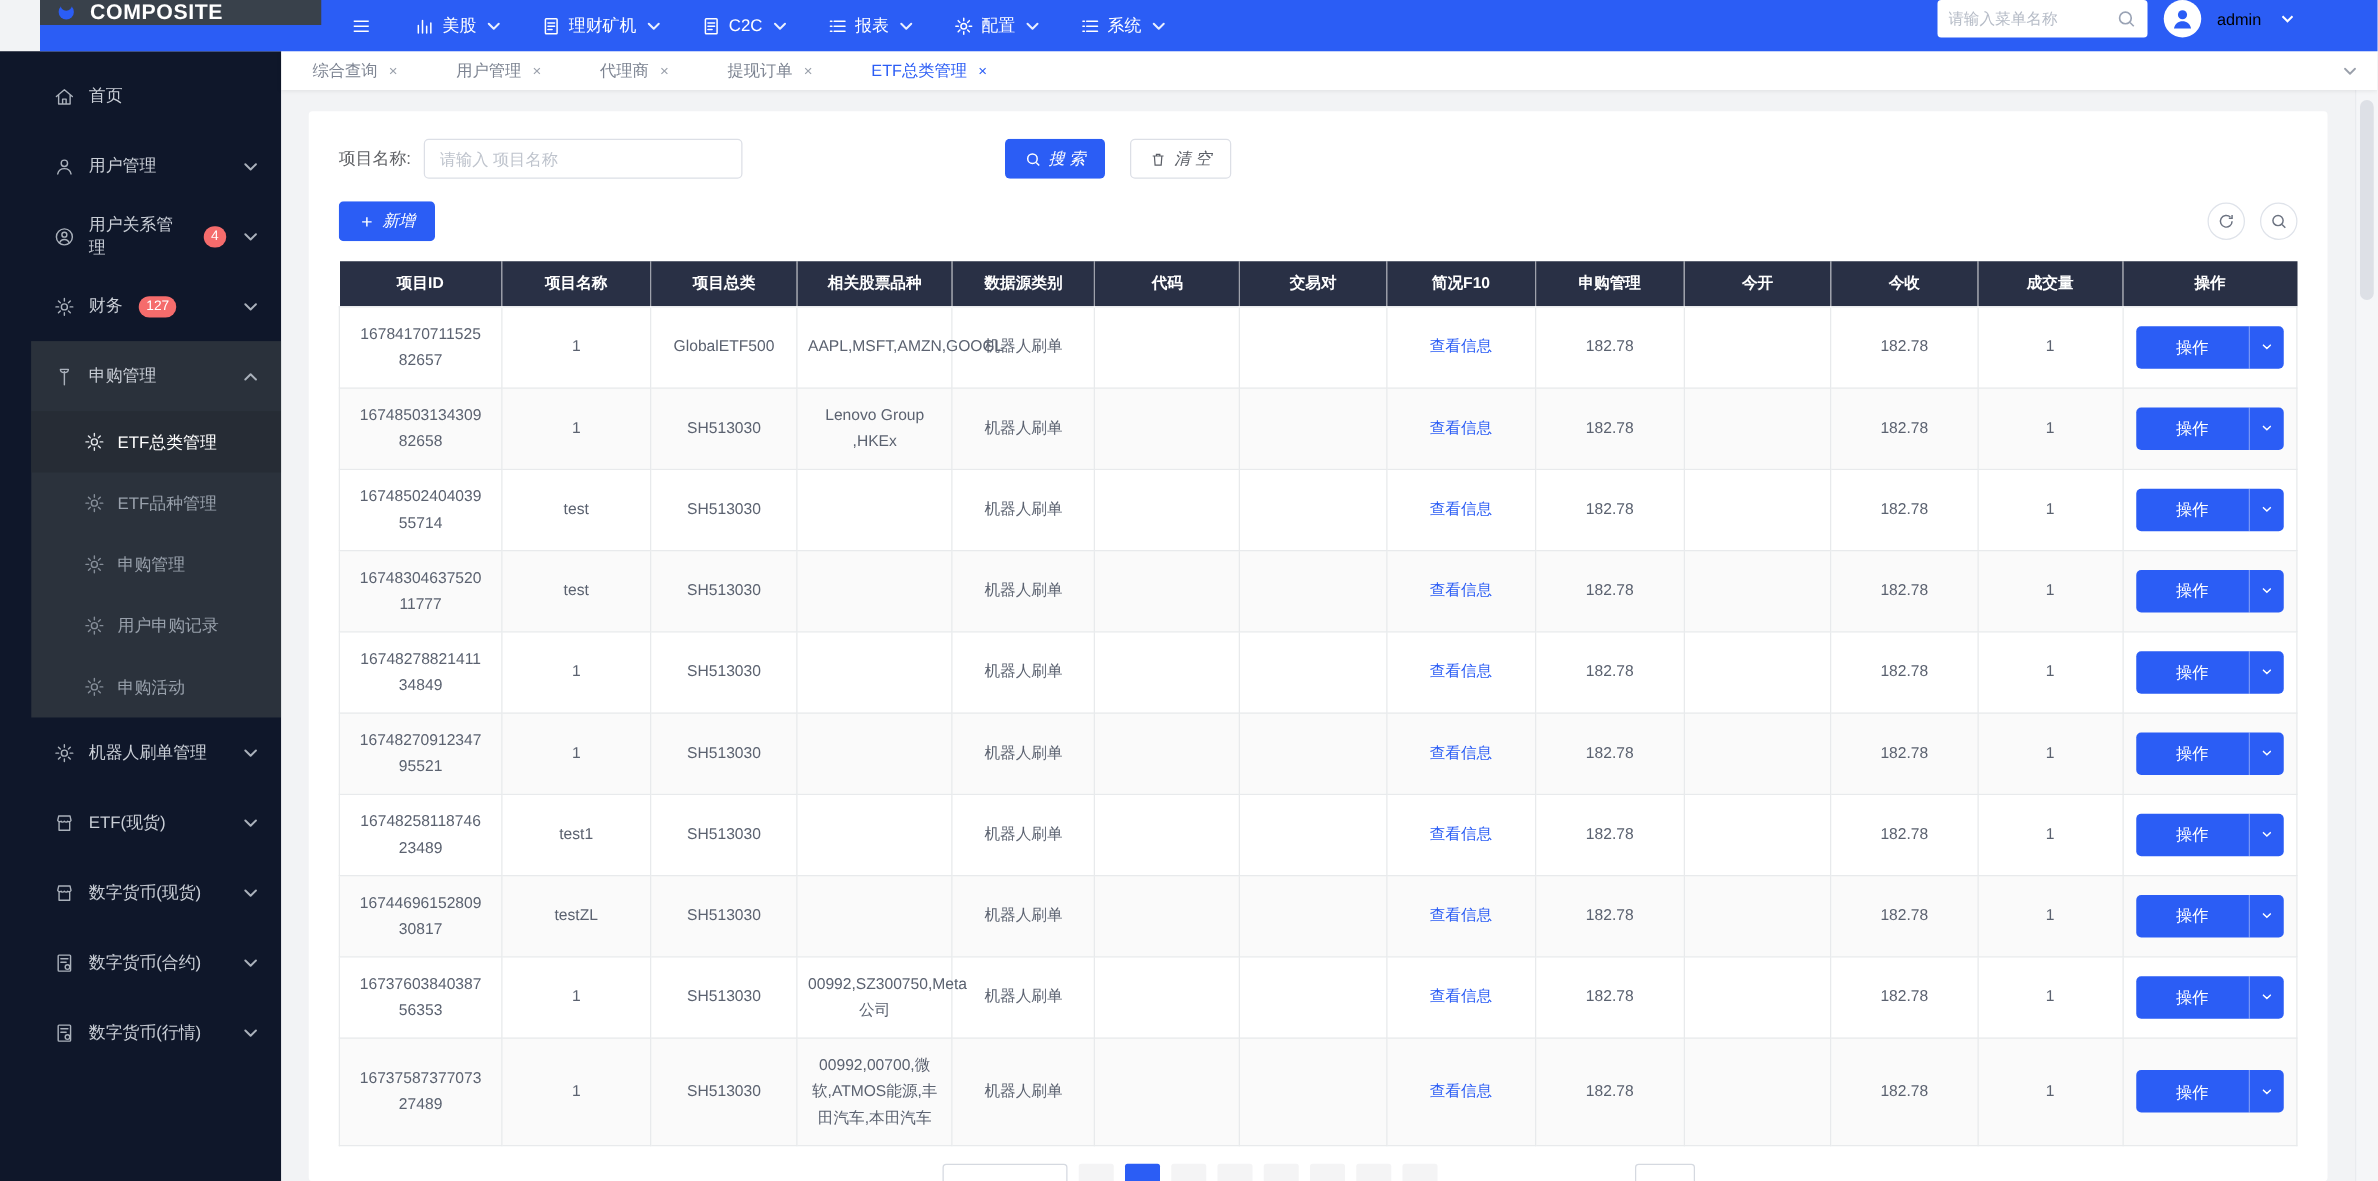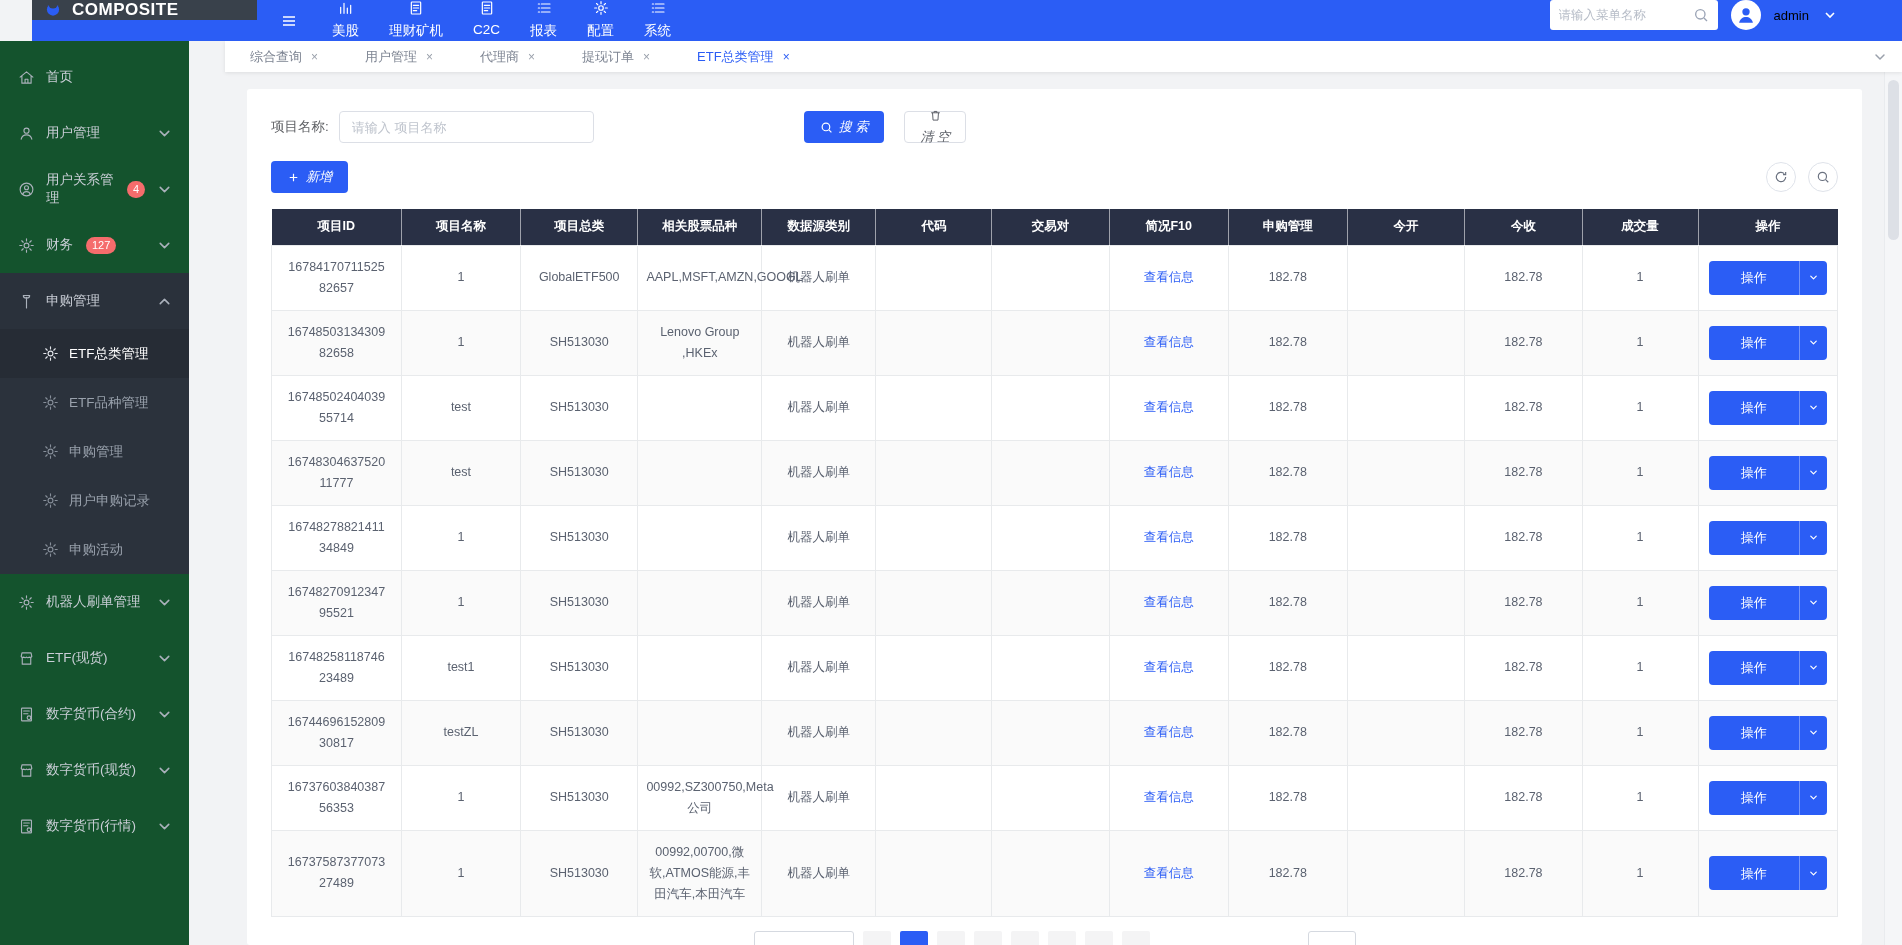--- a/index.html
+++ b/index.html
@@ -9,37 +9,37 @@
 
   
   .topbar { position:absolute; top:0; left:0; width:1902px; height:41px;
     background:#2b5df5; display:flex; align-items:flex-start; z-index:10;margin-left:32px; }
   .logo-area { width:225px; background:#39414b; display:flex; align-items:center;
     gap:11px; padding-left:13px; flex:none; }
   .brand { color:#fff; font-weight:bold; font-size:17px; letter-spacing:.5px; }
   .topnav { display:flex; align-items:center; color:#fff; }
   .hamburger { margin:0 20px 0 24px; display:flex; align-items:center; cursor:pointer; }
   .nav-item { display:flex; align-items:center; gap:6px; padding:0 15px; height:41px;
-    font-size:13.5px; color:#fff; cursor:pointer;flex-direction:column; }
+    font-size:13.5px; color:#fff; cursor:pointer; }
   .nav-chev svg { width:11px; height:11px; opacity:.9; }
   .top-right { margin-left:auto; display:flex; align-items:center; gap:13px; padding-right:96px; }
   .menu-search { width:168px; height:30px; background:#fff; border-radius:3px;
     display:flex; align-items:center; padding:0 9px; }
   .menu-search input { border:none; outline:none; flex:1; font-size:12.5px; color:#333;
     font-family:Liberation Serif, serif; min-width:0; }
   .menu-search input::placeholder { color:#b6bcc7; }
   .menu-search .icon { color:#9aa3b5; }
   .avatar { width:30px; height:30px; border-radius:50%; background:#fff;
     display:flex; align-items:center; justify-content:center; }
   .admin-name { color:#000000; font-size:13px; }
   .admin-chev svg { width:12px; height:12px; color:#fff; }
 
   
-  .sidebar { position:absolute; top:41px; left:0; width:189px; bottom:0;
-    background:#14532d; overflow:hidden; padding-top:8px; }
+  .sidebar { position:absolute; top:41px; left:0; width:225px; bottom:0;
+    background:#0f172a; overflow:hidden; padding-top:8px;padding-left:25px; }
   .side-item { height:56px; display:flex; align-items:center; gap:11px;
     padding:0 16px 0 18px; color:#c9ced6; font-size:13.5px; cursor:pointer; }
   .side-item .icon { color:#aab1bb; }
   .side-arrow { margin-left:auto; color:#8b939e; }
   .side-arrow svg { width:12px; height:12px; }
   .badge { background:#f56c6c; color:#fff; font-size:11px; line-height:17px;
     padding:0 6px; min-width:17px; text-align:center; border-radius:9px; margin-left:2px; flex:none; }
   .side-group { background:#2b323c; }
   .side-group > .side-item.group-head { background:#2a313b; }
   .sub-item { height:49px; display:flex; align-items:center; gap:10px;
@@ -74,21 +74,21 @@
   .filter-input { width:255px; height:32px; border:1px solid #dcdfe6; border-radius:4px;
     padding:0 12px; font-size:13px; color:#333; outline:none; font-family:inherit; }
   .filter-input::placeholder { color:#bfc4cd; }
   .btn { display:inline-flex; align-items:center; justify-content:center; gap:6px;
     height:32px; border-radius:4px; font-size:13px; cursor:pointer; border:1px solid transparent;
     padding:0 15px; font-family:inherit;font-style:italic; }
   .btn .icon svg { width:13px; height:13px; }
   .btn-primary { background:#2b5df5; color:#fff; }
   .btn-plain { background:#fff; border-color:#dcdfe6; color:#5a5e66; }
   .btn-search { margin-left:210px; }
-  .btn-clear { margin-left:20px;flex-direction:column; }
+  .btn-clear { margin-left:20px; }
 
   
   .toolbar-row { display:flex; align-items:center; margin-top:18px; }
   .circle-btns { margin-left:auto; display:flex; gap:12px; }
   .circle-btn { width:30px; height:30px; border-radius:50%; border:1px solid #dfe3ea;
     background:#fff; display:flex; align-items:center; justify-content:center;
     color:#6b7280; cursor:pointer; }
   .circle-btn svg { width:14px; height:14px; }
 
   
@@ -387,39 +387,39 @@
         <span>ETF(现货)</span>
         <span class="side-arrow icon">
           <svg viewBox="0 0 24 24" fill="none" stroke="currentColor" stroke-width="2.2" stroke-linecap="round" stroke-linejoin="round">
             <path d="M6 9l6 6 6-6"></path>
           </svg>
         </span>
       </div>
       <div class="side-item">
         <span class="icon ">
           <svg viewBox="0 0 24 24" fill="none" stroke="currentColor" stroke-width="1.6" stroke-linecap="round" stroke-linejoin="round">
+            <path d="M4.5 9L5.6 4h12.8L19.5 9M6 11v9h12v-9M4.5 9c.8 1.6 2.6 2 3.8.9.9 1.3 2.7 1.3 3.7 0 1 1.3 2.8 1.3 3.7 0 1.2 1.1 3 0.7 3.8-.9"></path>
+          </svg>
+        </span>
+        <span>数字货币(现货)</span>
+        <span class="side-arrow icon">
+          <svg viewBox="0 0 24 24" fill="none" stroke="currentColor" stroke-width="2.2" stroke-linecap="round" stroke-linejoin="round">
+            <path d="M6 9l6 6 6-6"></path>
+          </svg>
+        </span>
+      </div>
+      <div class="side-item">
+        <span class="icon ">
+          <svg viewBox="0 0 24 24" fill="none" stroke="currentColor" stroke-width="1.6" stroke-linecap="round" stroke-linejoin="round">
             <rect x="5" y="3" width="14" height="18" rx="1"></rect>
             <path d="M8 7h8M8 11h6"></path>
             <circle cx="15.5" cy="16.5" r="2.6"></circle>
           </svg>
         </span>
         <span>数字货币(合约)</span>
-        <span class="side-arrow icon">
-          <svg viewBox="0 0 24 24" fill="none" stroke="currentColor" stroke-width="2.2" stroke-linecap="round" stroke-linejoin="round">
-            <path d="M6 9l6 6 6-6"></path>
-          </svg>
-        </span>
-      </div>
-      <div class="side-item">
-        <span class="icon ">
-          <svg viewBox="0 0 24 24" fill="none" stroke="currentColor" stroke-width="1.6" stroke-linecap="round" stroke-linejoin="round">
-            <path d="M4.5 9L5.6 4h12.8L19.5 9M6 11v9h12v-9M4.5 9c.8 1.6 2.6 2 3.8.9.9 1.3 2.7 1.3 3.7 0 1 1.3 2.8 1.3 3.7 0 1.2 1.1 3 0.7 3.8-.9"></path>
-          </svg>
-        </span>
-        <span>数字货币(现货)</span>
         <span class="side-arrow icon">
           <svg viewBox="0 0 24 24" fill="none" stroke="currentColor" stroke-width="2.2" stroke-linecap="round" stroke-linejoin="round">
             <path d="M6 9l6 6 6-6"></path>
           </svg>
         </span>
       </div>
       <div class="side-item">
         <span class="icon ">
           <svg viewBox="0 0 24 24" fill="none" stroke="currentColor" stroke-width="1.6" stroke-linecap="round" stroke-linejoin="round">
             <rect x="5" y="3" width="14" height="18" rx="1"></rect>

